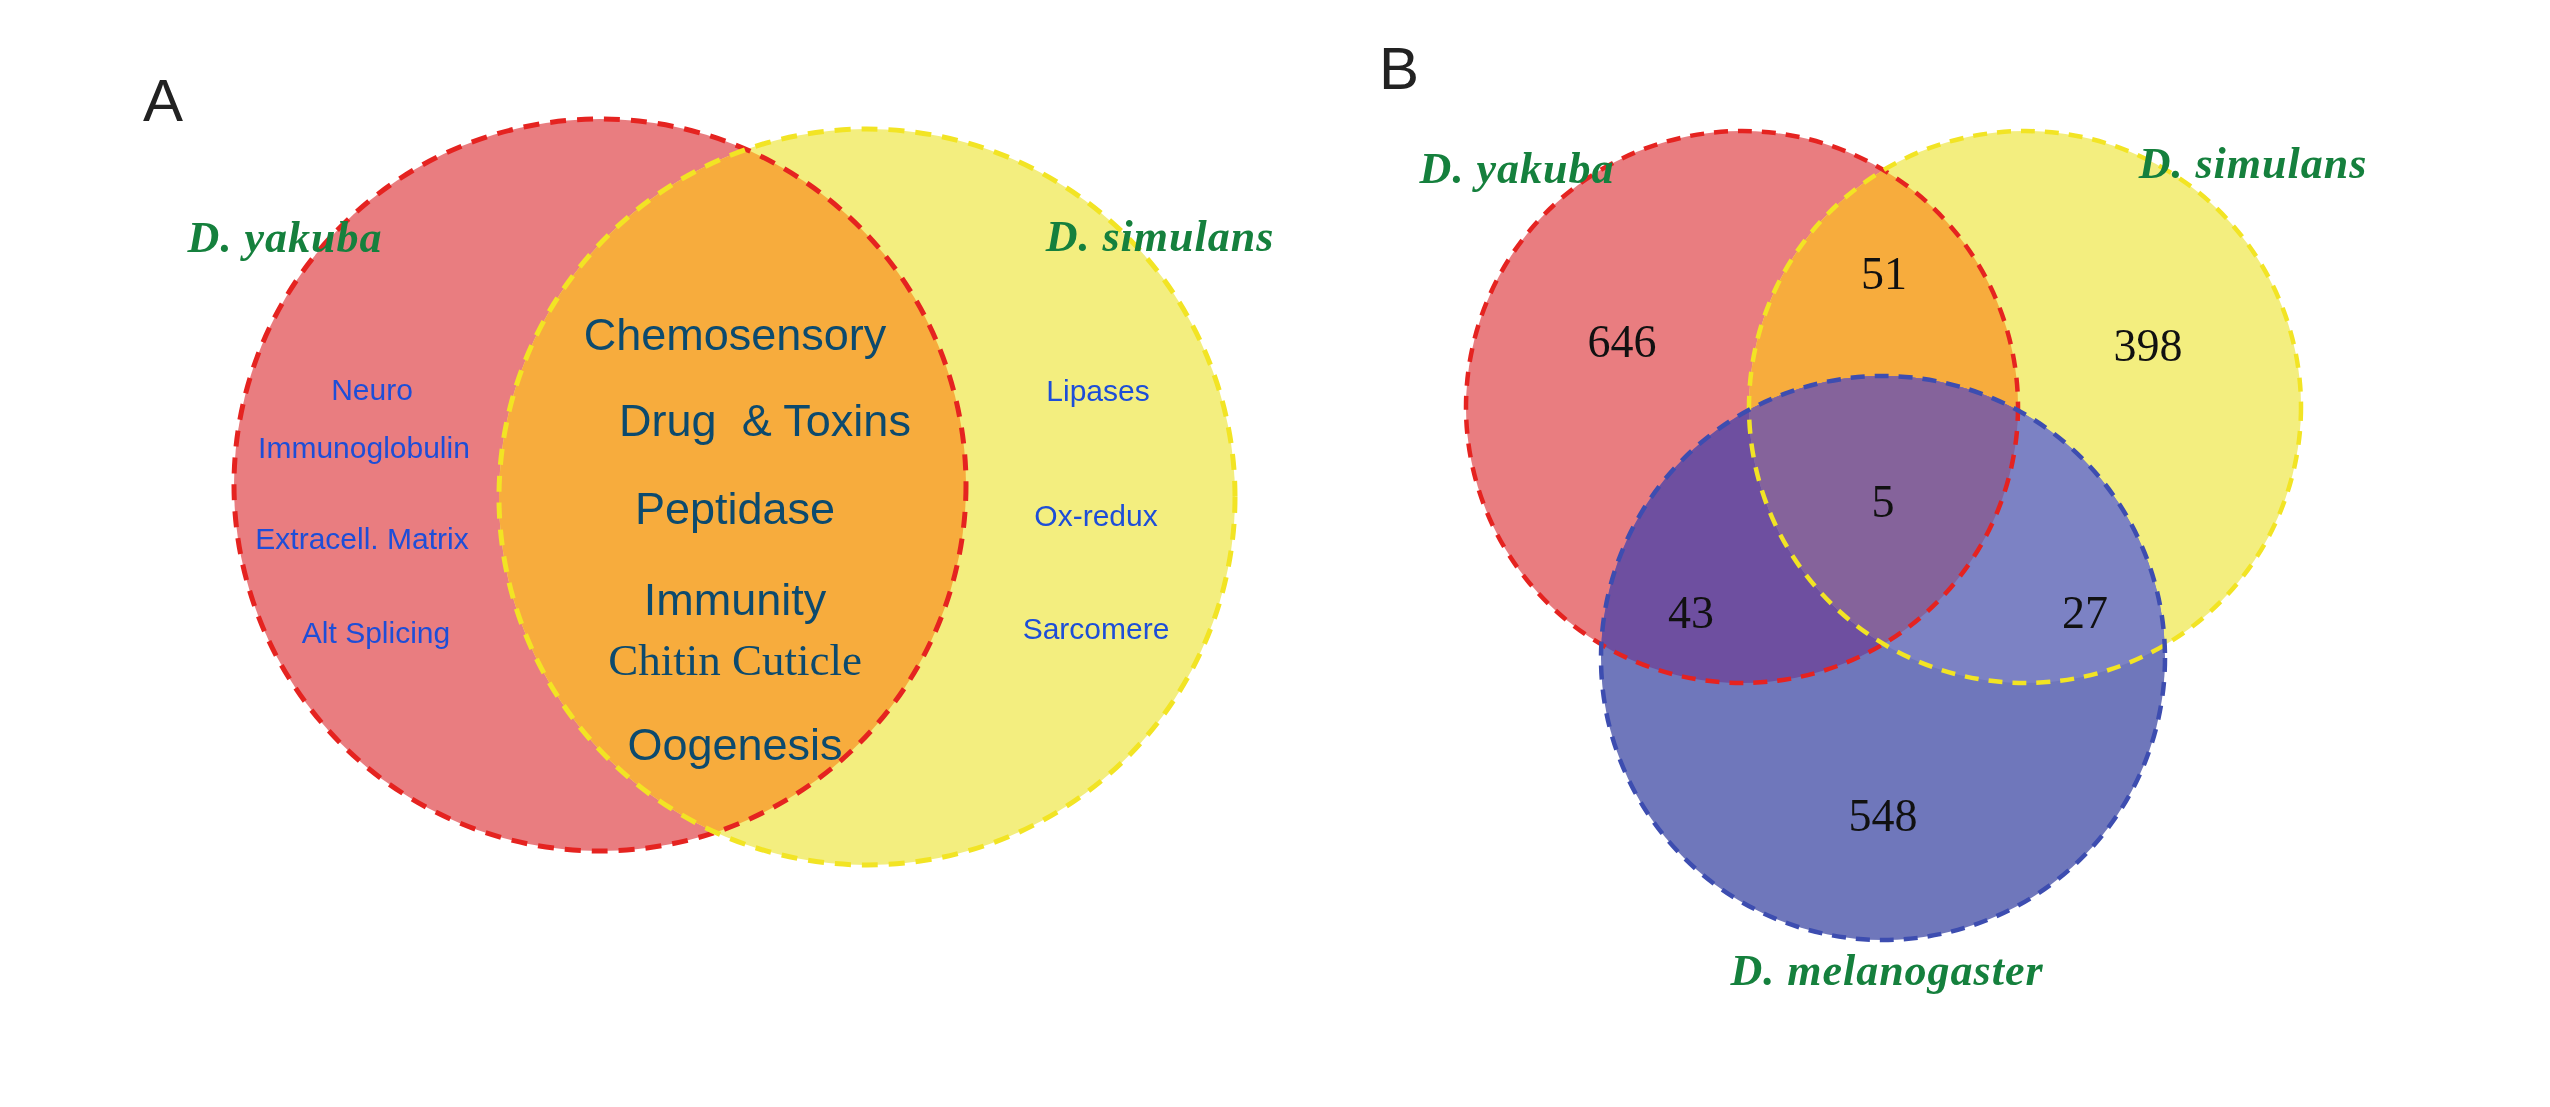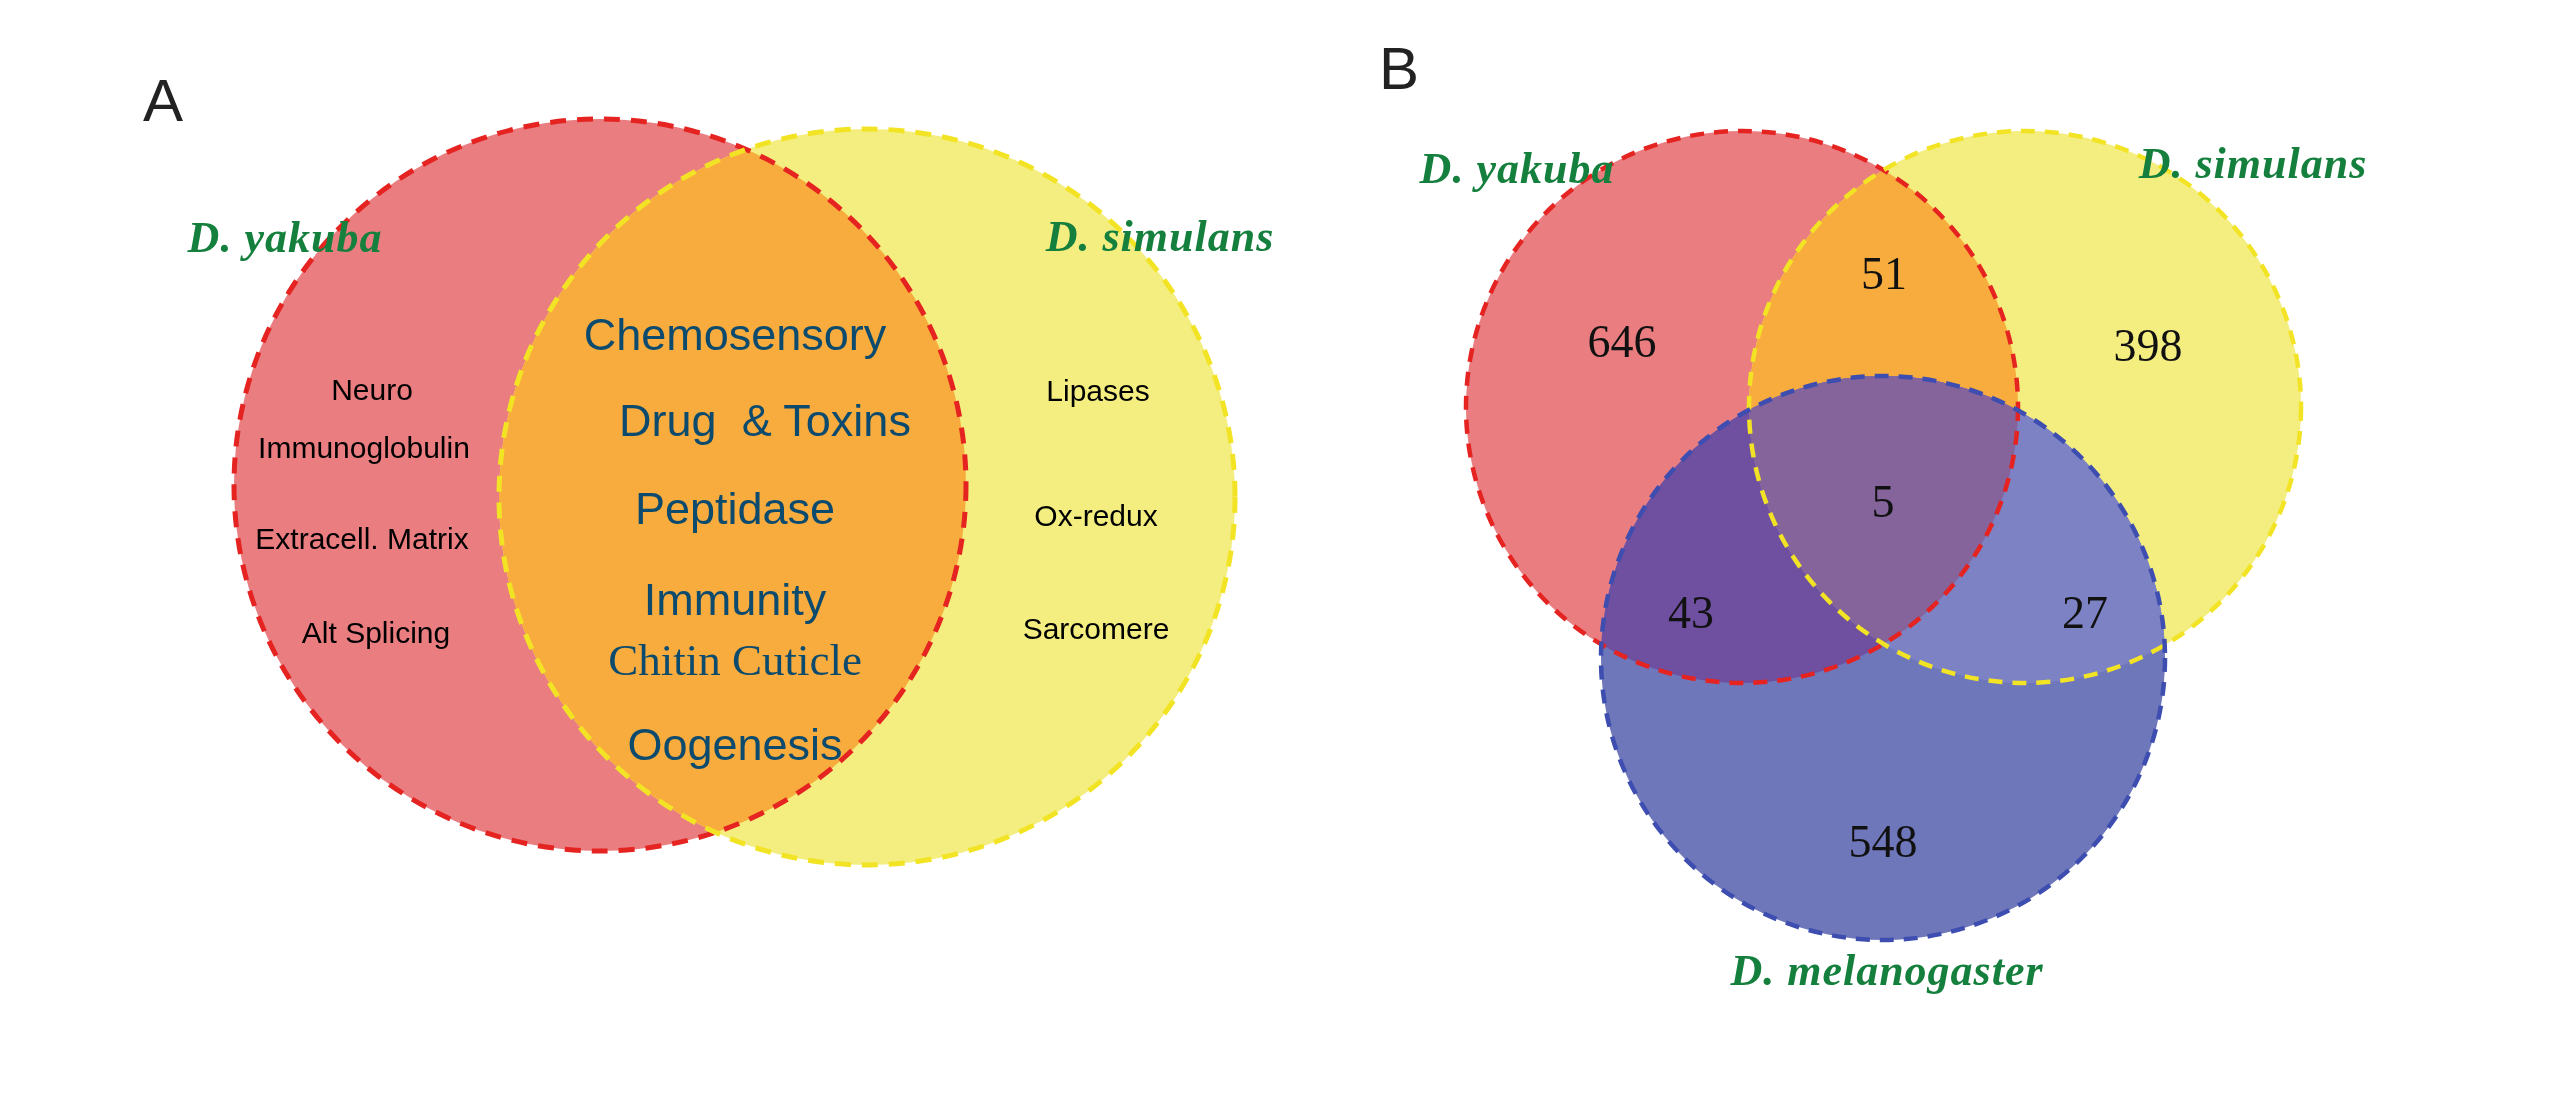--- a/index.html
+++ b/index.html
@@ -8,21 +8,21 @@
     width:2550px; height:1107px;
     background:#ffffff;
     overflow:hidden;
     font-family:"Liberation Sans", sans-serif;
   }
   #venn-svg { position:absolute; left:0; top:0; }
   .lbl {
     position:absolute;
     transform:translate(-50%,-50%);
     white-space:pre;
-    color:#000000;
+    color:#1d4ed8;
     text-align:center;
   }
   .panel-letter { font:400 60px "Liberation Sans", sans-serif; color:#222; }
   .species      { font:italic 700 44px "Liberation Serif", serif; color:#15803d; letter-spacing:1px; }
   .small-sans   { font:400 30px "Liberation Sans", sans-serif; }
   .mid-sans     { font:400 45px "Liberation Sans", sans-serif; color:#0c4a6e; }
   .count        { font:400 46px "Liberation Serif", serif; color:#111; }
 </style>
 </head>
 <body>
@@ -99,15 +99,15 @@
   <div class="lbl species" style="left:1517px; top:168px;">D. yakuba</div>
   <div class="lbl species" style="left:2253px; top:163px;">D. simulans</div>
   <div class="lbl species" style="left:1887px; top:970px;">D. melanogaster</div>
 
   <div class="lbl count" style="left:1622px; top:341px;">646</div>
   <div class="lbl count" style="left:1884px; top:273px;">51</div>
   <div class="lbl count" style="left:2148px; top:345px;">398</div>
   <div class="lbl count" style="left:1883px; top:501px;">5</div>
   <div class="lbl count" style="left:1691px; top:612px;">43</div>
   <div class="lbl count" style="left:2085px; top:612px;">27</div>
-  <div class="lbl count" style="left:1883px; top:815px;margin-top:26px;">548</div>
+  <div class="lbl count" style="left:1883px; top:815px;">548</div>
 
 </div>
 
 </body></html>

